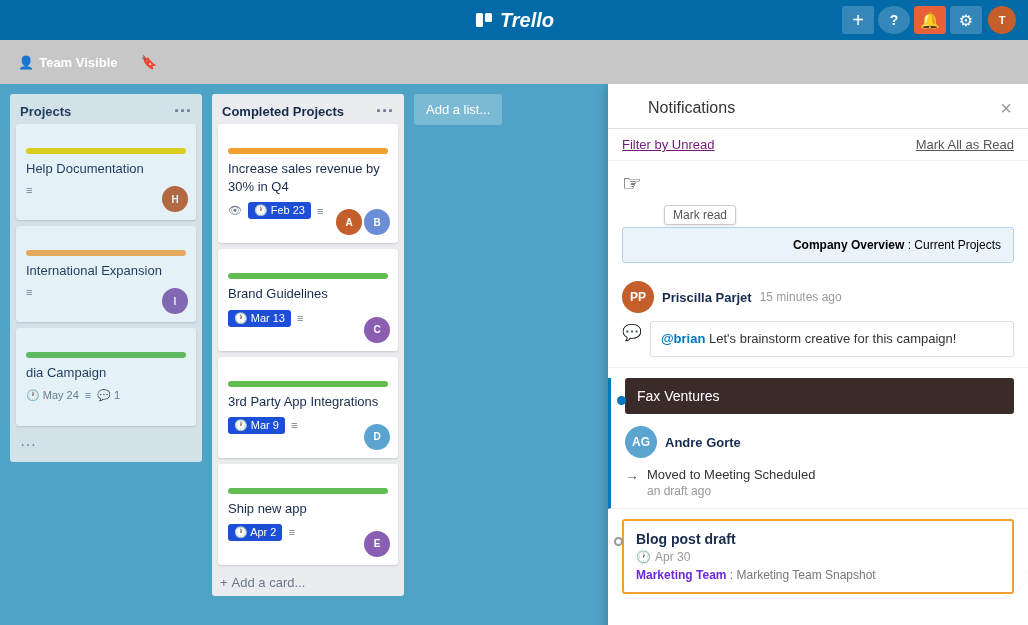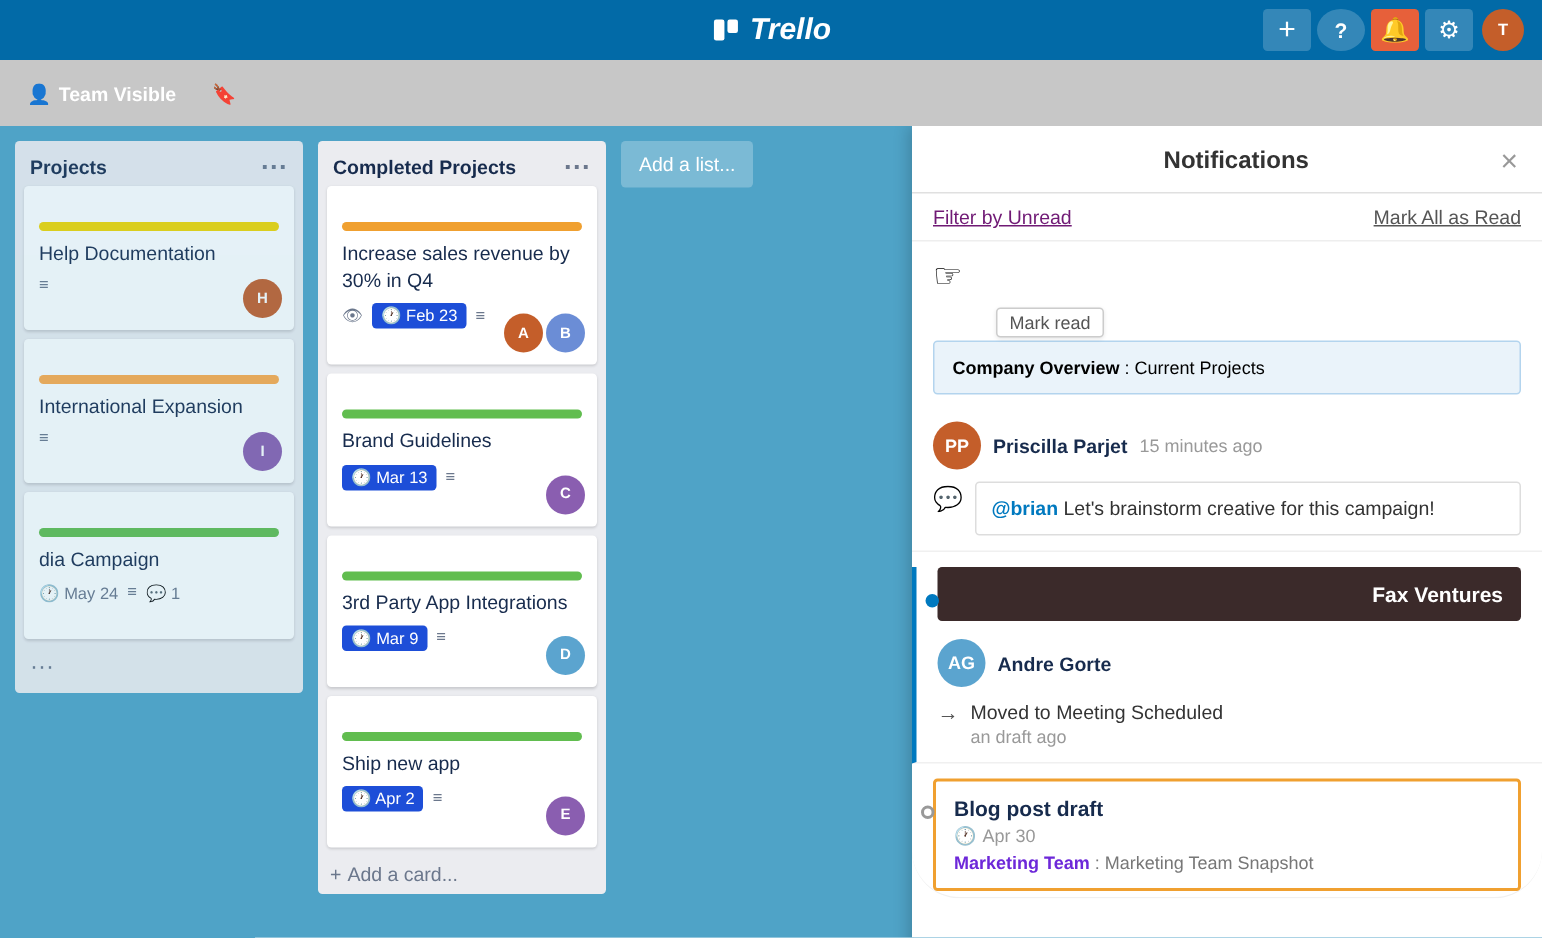--- a/index.html
+++ b/index.html
@@ -215,24 +215,23 @@
     }
     .notif-header {
       padding: 14px 16px 10px;
       display: flex;
       align-items: center;
       justify-content: space-between;
       border-bottom: 1px solid #E0E0E0;
     }
     .notif-title {
       font-size: 16px;
-      font-weight: 700;
+      font-weight: 400;
       color: #333;
       flex: 1;
-      text-align: center;
     }
     .notif-close {
       color: #999;
       cursor: pointer;
       font-size: 20px;
       line-height: 1;
     }
     .notif-filter-bar {
       display: flex;
       align-items: center;
@@ -283,20 +282,21 @@
       font-size: 12px;
       color: #999;
     }
 
     .notif-card-box {
       margin: 0 14px 10px;
       border-radius: 3px;
       border: 1px solid #ddd;
       background: #f9f9f9;
       padding: 10px 12px;
+      text-align: right;
     }
     .notif-card-box.highlighted {
       background: #EAF3FA;
       border-color: #B3D4EE;
     }
     .notif-user-row {
       display: flex;
       align-items: center;
       gap: 8px;
       padding: 8px 14px 4px;
@@ -336,23 +336,22 @@
     }
 
     .notif-card-box-dark {
       margin: 0 14px 4px;
       border-radius: 3px;
       background: #3B2A2A;
       padding: 10px 12px;
     }
     .notif-card-box-dark .notif-card-name-light {
       font-size: 14px;
-      font-weight: 700;
-      color: white;
-      text-align: right;
+      font-weight: 400;
+      color: white;
     }
     .notif-card-box-dark .notif-board-sub {
       font-size: 12px;
       color: #CC9999;
     }
     .notif-card-box-dark .notif-board-sub strong { color: #E8B4B4; }
 
     .notif-move-row {
       display: flex;
       align-items: flex-start;

